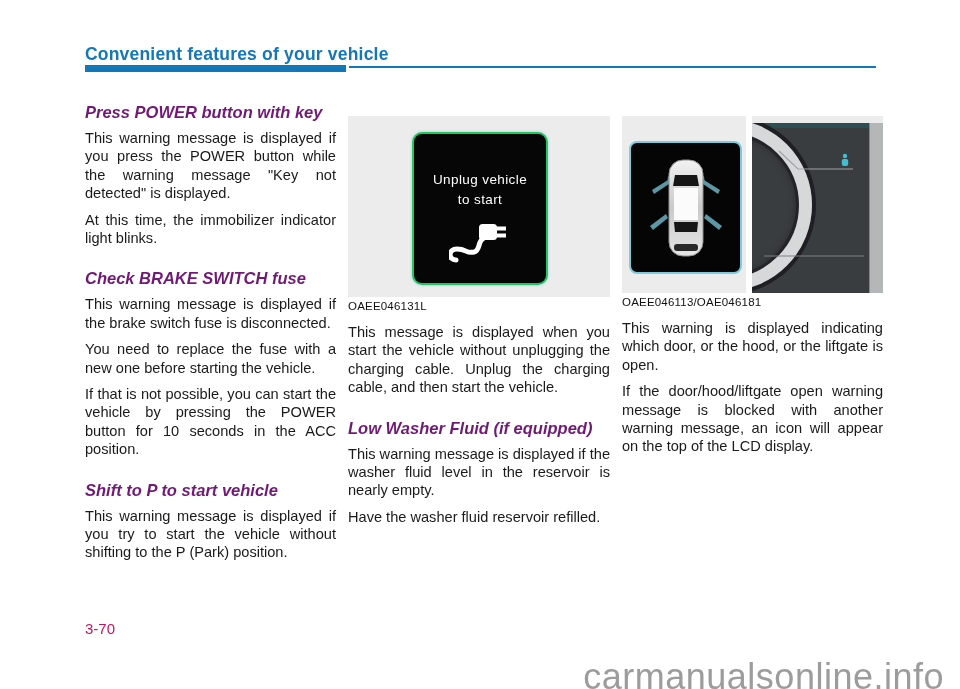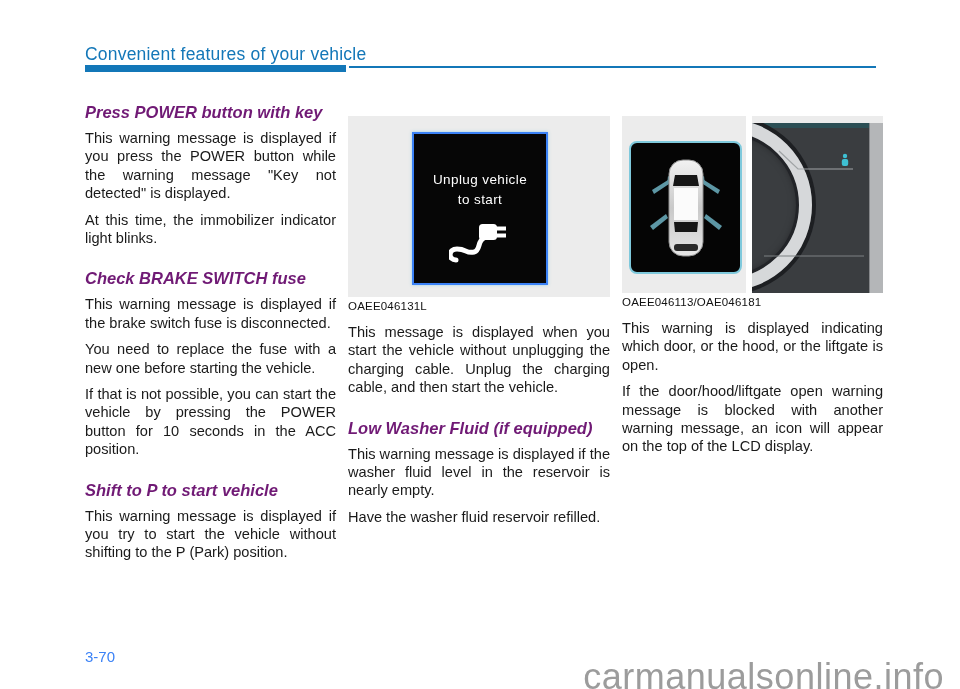--- a/index.html
+++ b/index.html
@@ -1,62 +1,62 @@
 <!DOCTYPE html>
 <html><head>
 <meta charset="utf-8">
 <style>
   * { margin:0; padding:0; box-sizing:border-box; }
   html,body { background:#ffffff; }
   body { width:960px; height:689px; font-family:"Liberation Sans", sans-serif; color:#1a1a1a; position:relative; overflow:hidden; }
   .page { position:absolute; inset:0; background:#ffffff; }
 
   
-  .hdr-title { position:absolute; left:85px; top:44px; font-size:17.5px; font-weight:normal; color:#1377b8; letter-spacing:.2px; }
+  .hdr-title { position:absolute; left:85px; top:44px; font-size:17.5px; font-weight:bold; color:#1377b8; letter-spacing:.2px; }
   .hdr-bar   { position:absolute; left:85px; top:65px; width:261px; height:7px; background:#1377b8; }
   .hdr-line  { position:absolute; left:349px; top:66px; width:527px; height:2px; background:#1377b8; }
 
   
   .col { position:absolute; top:103px; }
   .col-1 { left:85px;  width:251px; }
   .col-2 { left:348px; width:262px; }
   .col-3 { left:622px; width:261px; }
 
   .sec-h { font-size:16.5px; font-weight:bold; font-style:italic; color:#701a75; margin-bottom:7px; line-height:1.15; }
   .para  { font-size:14.6px; line-height:18.4px; text-align:justify; margin-bottom:8px; }
   .sec-gap { margin-top:22px; }
 
   
   .fig-panel { background:#ececec; position:relative; }
   .fig-caption { font-size:11.5px; color:#111; text-align:left; margin-top:3px; margin-bottom:11px; letter-spacing:.2px; }
 
   
   .fig-unplug { height:181px; margin-top:13px; }
   .lcd-unplug { position:absolute; left:64px; top:16px; width:136px; height:153px;
-                background:#060606; border:2px solid #3b82f6; border-radius:0;
+                background:#060606; border:2px solid #22c55e; border-radius:10px;
                 box-shadow:0 0 3px rgba(120,200,225,.7); text-align:center; }
   .lcd-text { margin-top:36px; font-size:13.5px; line-height:1.5; color:#fff; letter-spacing:.4px; }
   .plug-svg { margin-top:8px; }
 
   
   .fig-door { height:177px; margin-top:13px; overflow:hidden; }
   .lcd-car { position:absolute; left:7px; top:25px; width:113px; height:133px;
              background:#050505; border:2px solid #7fc9dc; border-radius:8px;
              display:flex; align-items:center; justify-content:center; }
   .fig-gap { position:absolute; left:124px; top:0; width:6px; height:100%; background:#ffffff; }
   .photo-cluster { position:absolute; left:130px; top:7px; right:0; bottom:0; background:#3a3d40; overflow:hidden; }
   .photo-topband { position:absolute; top:0; left:0; right:0; height:5px; background:#2c4f55; }
   .gauge-ring { position:absolute; left:-112px; top:-4px; width:172px; height:172px; border-radius:50%;
                 border:13px solid #d6d8da;
                 box-shadow:0 0 0 4px #1d1f22, inset 0 0 0 3px #222428, inset 0 0 10px rgba(0,0,0,.55); }
   .photo-strip { position:absolute; right:0; top:0; bottom:0; width:14px; background:#b4b6b8; border-left:1px solid #85878a; }
   .photo-lines { position:absolute; left:0; top:0; }
 
   
-  .page-num { position:absolute; left:85px; top:648px; font-size:15px; color:#3b82f6; }
+  .page-num { position:absolute; left:85px; top:620px; font-size:15px; color:#be185d; }
   .watermark { position:absolute; right:16px; top:656px; font-size:36px; color:#9c9c9c; letter-spacing:.5px; }
 </style>
 </head>
 <body>
 
 <div class="page">
 
   <div class="hdr-title">Convenient features of your vehicle</div>
   <div class="hdr-bar"></div>
   <div class="hdr-line"></div>

